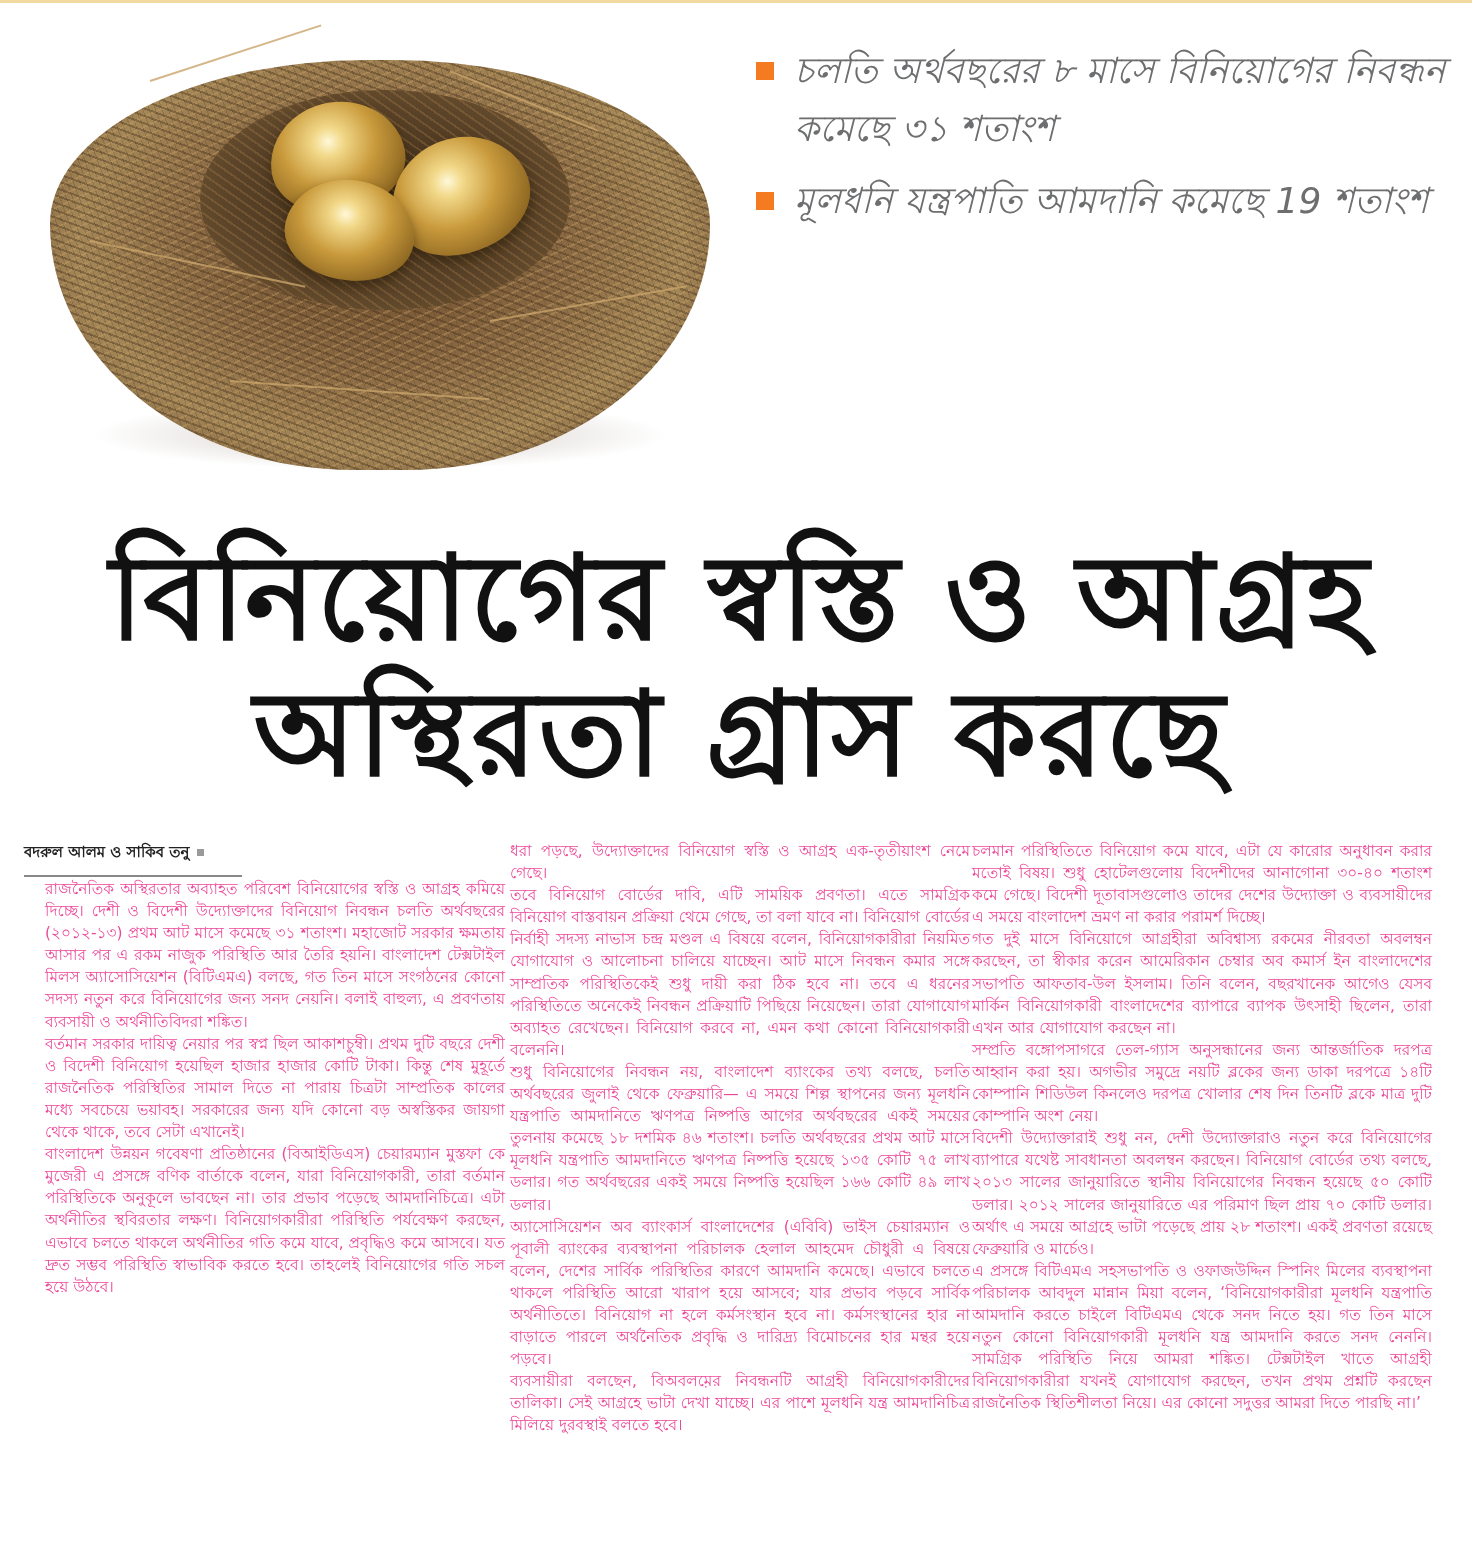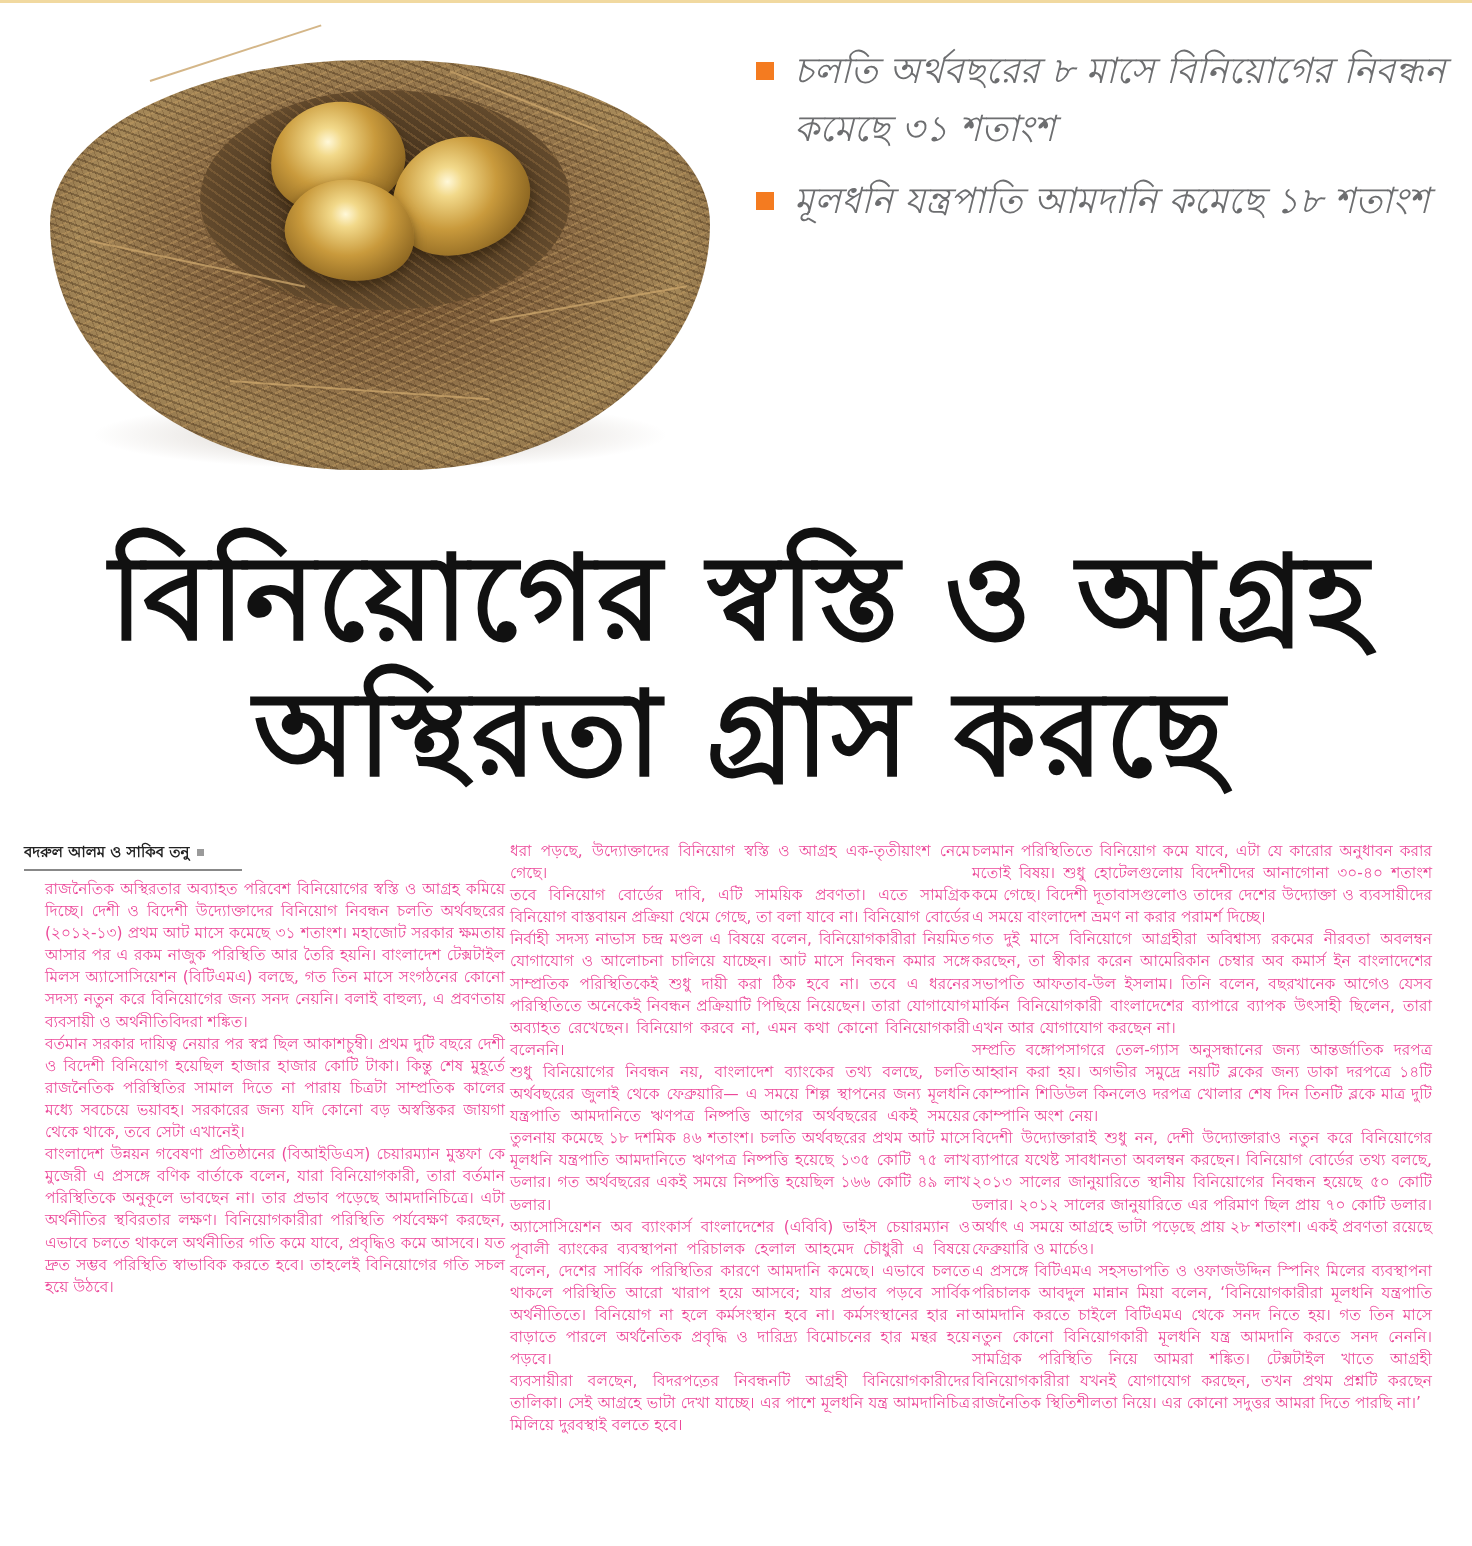--- a/index.html
+++ b/index.html
@@ -35,21 +35,21 @@
     .hl-item { position: relative; padding-left: 44px; margin-bottom: 14px;
       font-family: "DejaVu Sans", sans-serif; font-size: 36px; line-height: 58px; color: #6d6e70; }
     .hl-bullet { position: absolute; left: 6px; top: 20px; width: 18px; height: 18px; background: #f47b20; }
 
     
     .headline { position: absolute; left: 40px; top: 530px; width: 1400px; text-align: center;
       font-family: "DejaVu Sans", sans-serif; font-weight: bold; color: #111; }
     .headline-line { display: block; font-size: 118px; line-height: 136px; letter-spacing: 2px; }
 
     
-    .byline { position: absolute; left: 24px; top: 840px; width: 218px; padding-bottom: 4px;
+    .byline { position: absolute; left: 24px; top: 840px; width: 218px; padding-bottom: 10px;
       border-bottom: 2px solid #888; font-size: 15px; font-weight: bold; color: #222; }
     .byline-mark { display: inline-block; width: 7px; height: 7px; background: #9a9a9a; margin-left: 8px; vertical-align: middle; }
 
     .col { position: absolute; font-size: 15.4px; line-height: 22.1px; color: #ec4899; text-align: justify; }
     .col p { margin: 0; }
     .col-1 { left: 24px; top: 878px; width: 460px; margin-left: 21px; }
     .col-2 { left: 510px; top: 840px; width: 460px; }
     .col-3 { left: 972px; top: 840px; width: 460px; }
   </style>
 </head>
@@ -71,21 +71,21 @@
   <div class="straw" style="left:200px;top:360px;width:260px;transform:rotate(4deg);"></div>
 </div>
 
 <div class="highlights">
   <div class="hl-item">
     <span class="hl-bullet"></span>
     <span>চলতি অর্থবছরের ৮ মাসে বিনিয়োগের নিবন্ধন কমেছে ৩১ শতাংশ</span>
   </div>
   <div class="hl-item">
     <span class="hl-bullet"></span>
-    <span>মূলধনি যন্ত্রপাতি আমদানি কমেছে ১৮ শতাংশ</span>
+    <span>মূলধনি যন্ত্রপাতি আমদানি কমেছে 19 শতাংশ</span>
   </div>
 </div>
 
 <h1 class="headline">
   <span class="headline-line">বিনিয়োগের স্বস্তি ও আগ্রহ</span>
   <span class="headline-line">অস্থিরতা গ্রাস করছে</span>
 </h1>
 
 <div class="byline">
   <span>বদরুল আলম ও সাকিব তনু</span><span class="byline-mark"></span>
@@ -95,21 +95,21 @@
   <p>রাজনৈতিক অস্থিরতার অব্যাহত পরিবেশ বিনিয়োগের স্বস্তি ও আগ্রহ কমিয়ে দিচ্ছে। দেশী ও বিদেশী উদ্যোক্তাদের বিনিয়োগ নিবন্ধন চলতি অর্থবছরের (২০১২-১৩) প্রথম আট মাসে কমেছে ৩১ শতাংশ। মহাজোট সরকার ক্ষমতায় আসার পর এ রকম নাজুক পরিস্থিতি আর তৈরি হয়নি। বাংলাদেশ টেক্সটাইল মিলস অ্যাসোসিয়েশন (বিটিএমএ) বলছে, গত তিন মাসে সংগঠনের কোনো সদস্য নতুন করে বিনিয়োগের জন্য সনদ নেয়নি। বলাই বাহুল্য, এ প্রবণতায় ব্যবসায়ী ও অর্থনীতিবিদরা শঙ্কিত।</p>
   <p>বর্তমান সরকার দায়িত্ব নেয়ার পর স্বপ্ন ছিল আকাশচুম্বী। প্রথম দুটি বছরে দেশী ও বিদেশী বিনিয়োগ হয়েছিল হাজার হাজার কোটি টাকা। কিন্তু শেষ মুহূর্তে রাজনৈতিক পরিস্থিতির সামাল দিতে না পারায় চিত্রটা সাম্প্রতিক কালের মধ্যে সবচেয়ে ভয়াবহ। সরকারের জন্য যদি কোনো বড় অস্বস্তিকর জায়গা থেকে থাকে, তবে সেটা এখানেই।</p>
   <p>বাংলাদেশ উন্নয়ন গবেষণা প্রতিষ্ঠানের (বিআইডিএস) চেয়ারম্যান মুস্তফা কে মুজেরী এ প্রসঙ্গে বণিক বার্তাকে বলেন, যারা বিনিয়োগকারী, তারা বর্তমান পরিস্থিতিকে অনুকূলে ভাবছেন না। তার প্রভাব পড়েছে আমদানিচিত্রে। এটা অর্থনীতির স্থবিরতার লক্ষণ। বিনিয়োগকারীরা পরিস্থিতি পর্যবেক্ষণ করছেন, এভাবে চলতে থাকলে অর্থনীতির গতি কমে যাবে, প্রবৃদ্ধিও কমে আসবে। যত দ্রুত সম্ভব পরিস্থিতি স্বাভাবিক করতে হবে। তাহলেই বিনিয়োগের গতি সচল হয়ে উঠবে।</p>
 </div>
 
 <div class="col col-2">
   <p>ধরা পড়ছে, উদ্যোক্তাদের বিনিয়োগ স্বস্তি ও আগ্রহ এক-তৃতীয়াংশ নেমে গেছে।</p>
   <p>তবে বিনিয়োগ বোর্ডের দাবি, এটি সাময়িক প্রবণতা। এতে সামগ্রিক বিনিয়োগ বাস্তবায়ন প্রক্রিয়া থেমে গেছে, তা বলা যাবে না। বিনিয়োগ বোর্ডের নির্বাহী সদস্য নাভাস চন্দ্র মণ্ডল এ বিষয়ে বলেন, বিনিয়োগকারীরা নিয়মিত যোগাযোগ ও আলোচনা চালিয়ে যাচ্ছেন। আট মাসে নিবন্ধন কমার সঙ্গে সাম্প্রতিক পরিস্থিতিকেই শুধু দায়ী করা ঠিক হবে না। তবে এ ধরনের পরিস্থিতিতে অনেকেই নিবন্ধন প্রক্রিয়াটি পিছিয়ে নিয়েছেন। তারা যোগাযোগ অব্যাহত রেখেছেন। বিনিয়োগ করবে না, এমন কথা কোনো বিনিয়োগকারী বলেননি।</p>
   <p>শুধু বিনিয়োগের নিবন্ধন নয়, বাংলাদেশ ব্যাংকের তথ্য বলছে, চলতি অর্থবছরের জুলাই থেকে ফেব্রুয়ারি— এ সময়ে শিল্প স্থাপনের জন্য মূলধনি যন্ত্রপাতি আমদানিতে ঋণপত্র নিষ্পত্তি আগের অর্থবছরের একই সময়ের তুলনায় কমেছে ১৮ দশমিক ৪৬ শতাংশ। চলতি অর্থবছরের প্রথম আট মাসে মূলধনি যন্ত্রপাতি আমদানিতে ঋণপত্র নিষ্পত্তি হয়েছে ১৩৫ কোটি ৭৫ লাখ ডলার। গত অর্থবছরের একই সময়ে নিষ্পত্তি হয়েছিল ১৬৬ কোটি ৪৯ লাখ ডলার।</p>
   <p>অ্যাসোসিয়েশন অব ব্যাংকার্স বাংলাদেশের (এবিবি) ভাইস চেয়ারম্যান ও পূবালী ব্যাংকের ব্যবস্থাপনা পরিচালক হেলাল আহমেদ চৌধুরী এ বিষয়ে বলেন, দেশের সার্বিক পরিস্থিতির কারণে আমদানি কমেছে। এভাবে চলতে থাকলে পরিস্থিতি আরো খারাপ হয়ে আসবে; যার প্রভাব পড়বে সার্বিক অর্থনীতিতে। বিনিয়োগ না হলে কর্মসংস্থান হবে না। কর্মসংস্থানের হার না বাড়াতে পারলে অর্থনৈতিক প্রবৃদ্ধি ও দারিদ্র্য বিমোচনের হার মন্থর হয়ে পড়বে।</p>
-  <p>ব্যবসায়ীরা বলছেন, বিদরপত়ের নিবন্ধনটি আগ্রহী বিনিয়োগকারীদের তালিকা। সেই আগ্রহে ভাটা দেখা যাচ্ছে। এর পাশে মূলধনি যন্ত্র আমদানিচিত্র মিলিয়ে দুরবস্থাই বলতে হবে।</p>
+  <p>ব্যবসায়ীরা বলছেন, বিঅবলম়ের নিবন্ধনটি আগ্রহী বিনিয়োগকারীদের তালিকা। সেই আগ্রহে ভাটা দেখা যাচ্ছে। এর পাশে মূলধনি যন্ত্র আমদানিচিত্র মিলিয়ে দুরবস্থাই বলতে হবে।</p>
 </div>
 
 <div class="col col-3">
   <p>চলমান পরিস্থিতিতে বিনিয়োগ কমে যাবে, এটা যে কারোর অনুধাবন করার মতোই বিষয়। শুধু হোটেলগুলোয় বিদেশীদের আনাগোনা ৩০-৪০ শতাংশ কমে গেছে। বিদেশী দূতাবাসগুলোও তাদের দেশের উদ্যোক্তা ও ব্যবসায়ীদের এ সময়ে বাংলাদেশ ভ্রমণ না করার পরামর্শ দিচ্ছে।</p>
   <p>গত দুই মাসে বিনিয়োগে আগ্রহীরা অবিশ্বাস্য রকমের নীরবতা অবলম্বন করছেন, তা স্বীকার করেন আমেরিকান চেম্বার অব কমার্স ইন বাংলাদেশের সভাপতি আফতাব-উল ইসলাম। তিনি বলেন, বছরখানেক আগেও যেসব মার্কিন বিনিয়োগকারী বাংলাদেশের ব্যাপারে ব্যাপক উৎসাহী ছিলেন, তারা এখন আর যোগাযোগ করছেন না।</p>
   <p>সম্প্রতি বঙ্গোপসাগরে তেল-গ্যাস অনুসন্ধানের জন্য আন্তর্জাতিক দরপত্র আহ্বান করা হয়। অগভীর সমুদ্রে নয়টি ব্লকের জন্য ডাকা দরপত্রে ১৪টি কোম্পানি শিডিউল কিনলেও দরপত্র খোলার শেষ দিন তিনটি ব্লকে মাত্র দুটি কোম্পানি অংশ নেয়।</p>
   <p>বিদেশী উদ্যোক্তারাই শুধু নন, দেশী উদ্যোক্তারাও নতুন করে বিনিয়োগের ব্যাপারে যথেষ্ট সাবধানতা অবলম্বন করছেন। বিনিয়োগ বোর্ডের তথ্য বলছে, ২০১৩ সালের জানুয়ারিতে স্থানীয় বিনিয়োগের নিবন্ধন হয়েছে ৫০ কোটি ডলার। ২০১২ সালের জানুয়ারিতে এর পরিমাণ ছিল প্রায় ৭০ কোটি ডলার। অর্থাৎ এ সময়ে আগ্রহে ভাটা পড়েছে প্রায় ২৮ শতাংশ। একই প্রবণতা রয়েছে ফেব্রুয়ারি ও মার্চেও।</p>
   <p>এ প্রসঙ্গে বিটিএমএ সহসভাপতি ও ওফাজউদ্দিন স্পিনিং মিলের ব্যবস্থাপনা পরিচালক আবদুল মান্নান মিয়া বলেন, ‘বিনিয়োগকারীরা মূলধনি যন্ত্রপাতি আমদানি করতে চাইলে বিটিএমএ থেকে সনদ নিতে হয়। গত তিন মাসে নতুন কোনো বিনিয়োগকারী মূলধনি যন্ত্র আমদানি করতে সনদ নেননি। সামগ্রিক পরিস্থিতি নিয়ে আমরা শঙ্কিত। টেক্সটাইল খাতে আগ্রহী বিনিয়োগকারীরা যখনই যোগাযোগ করছেন, তখন প্রথম প্রশ্নটি করছেন রাজনৈতিক স্থিতিশীলতা নিয়ে। এর কোনো সদুত্তর আমরা দিতে পারছি না।’</p>
 </div>
 

